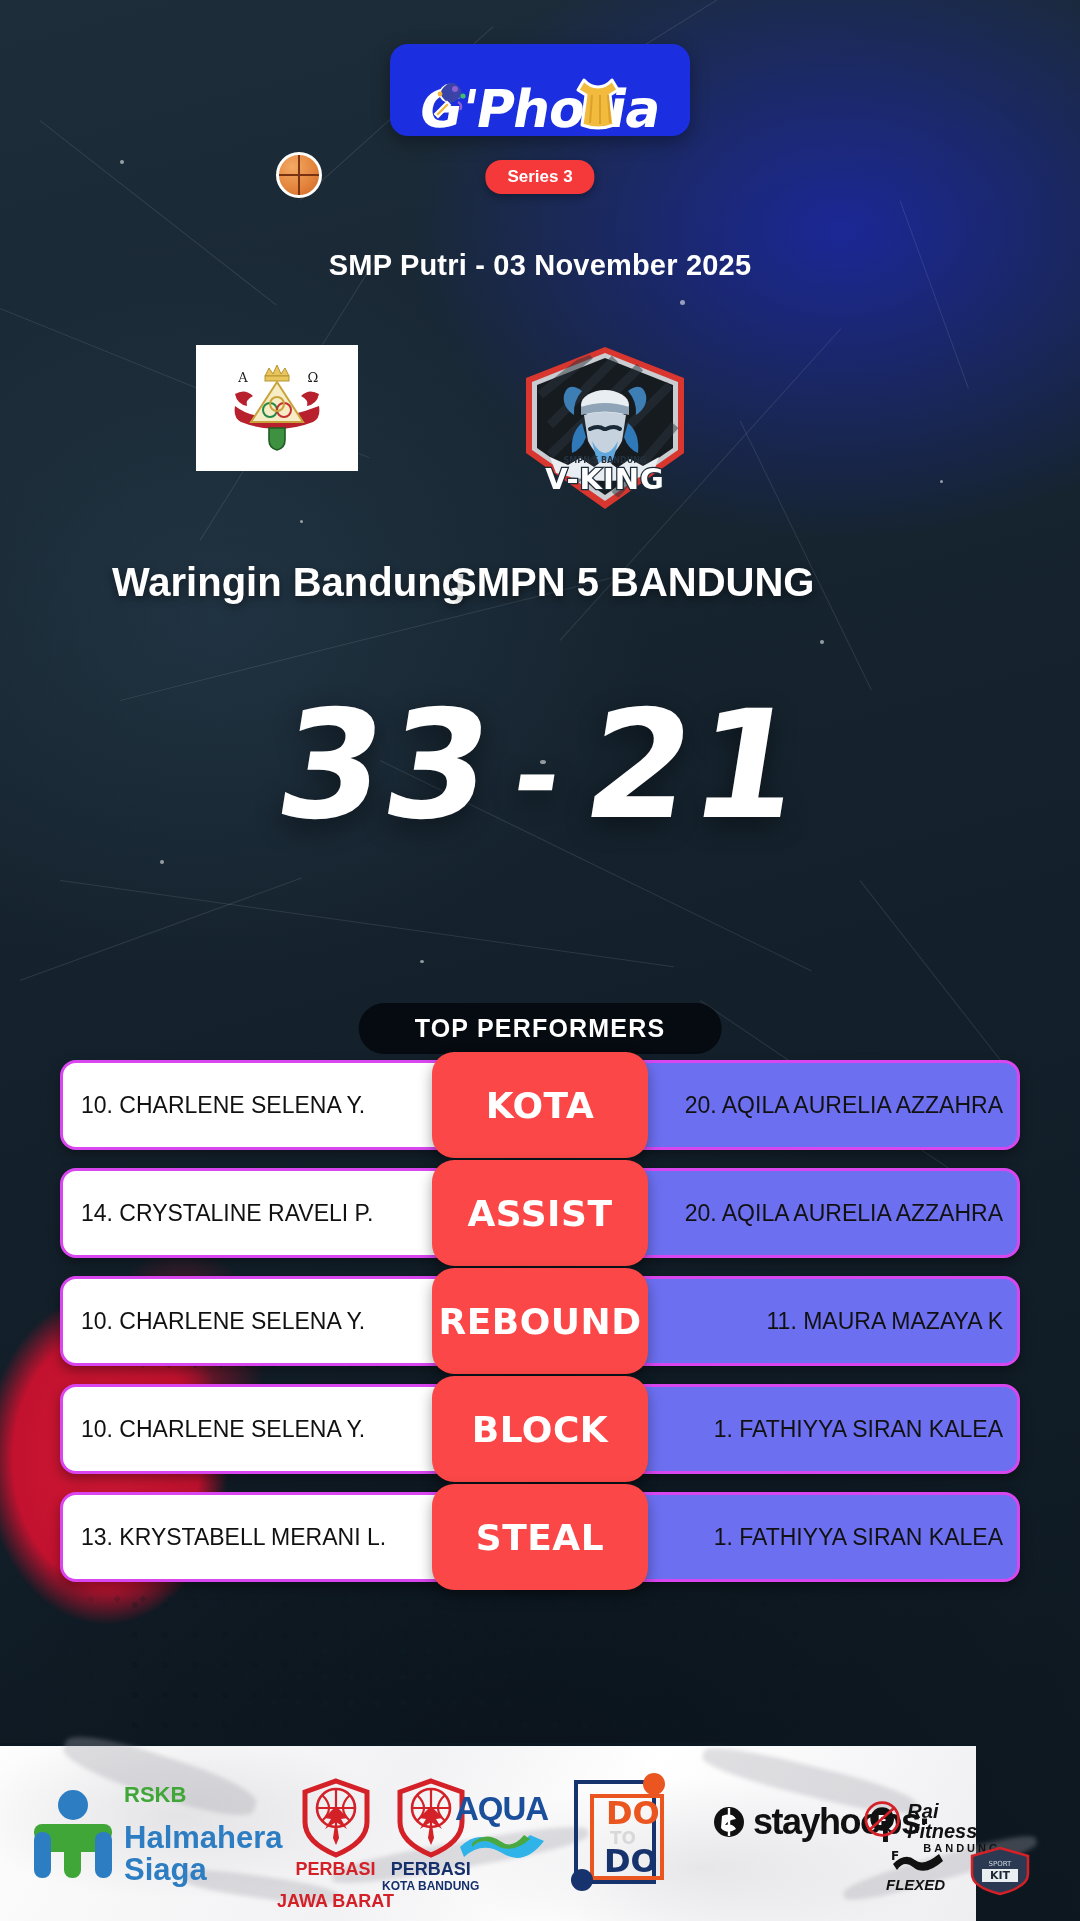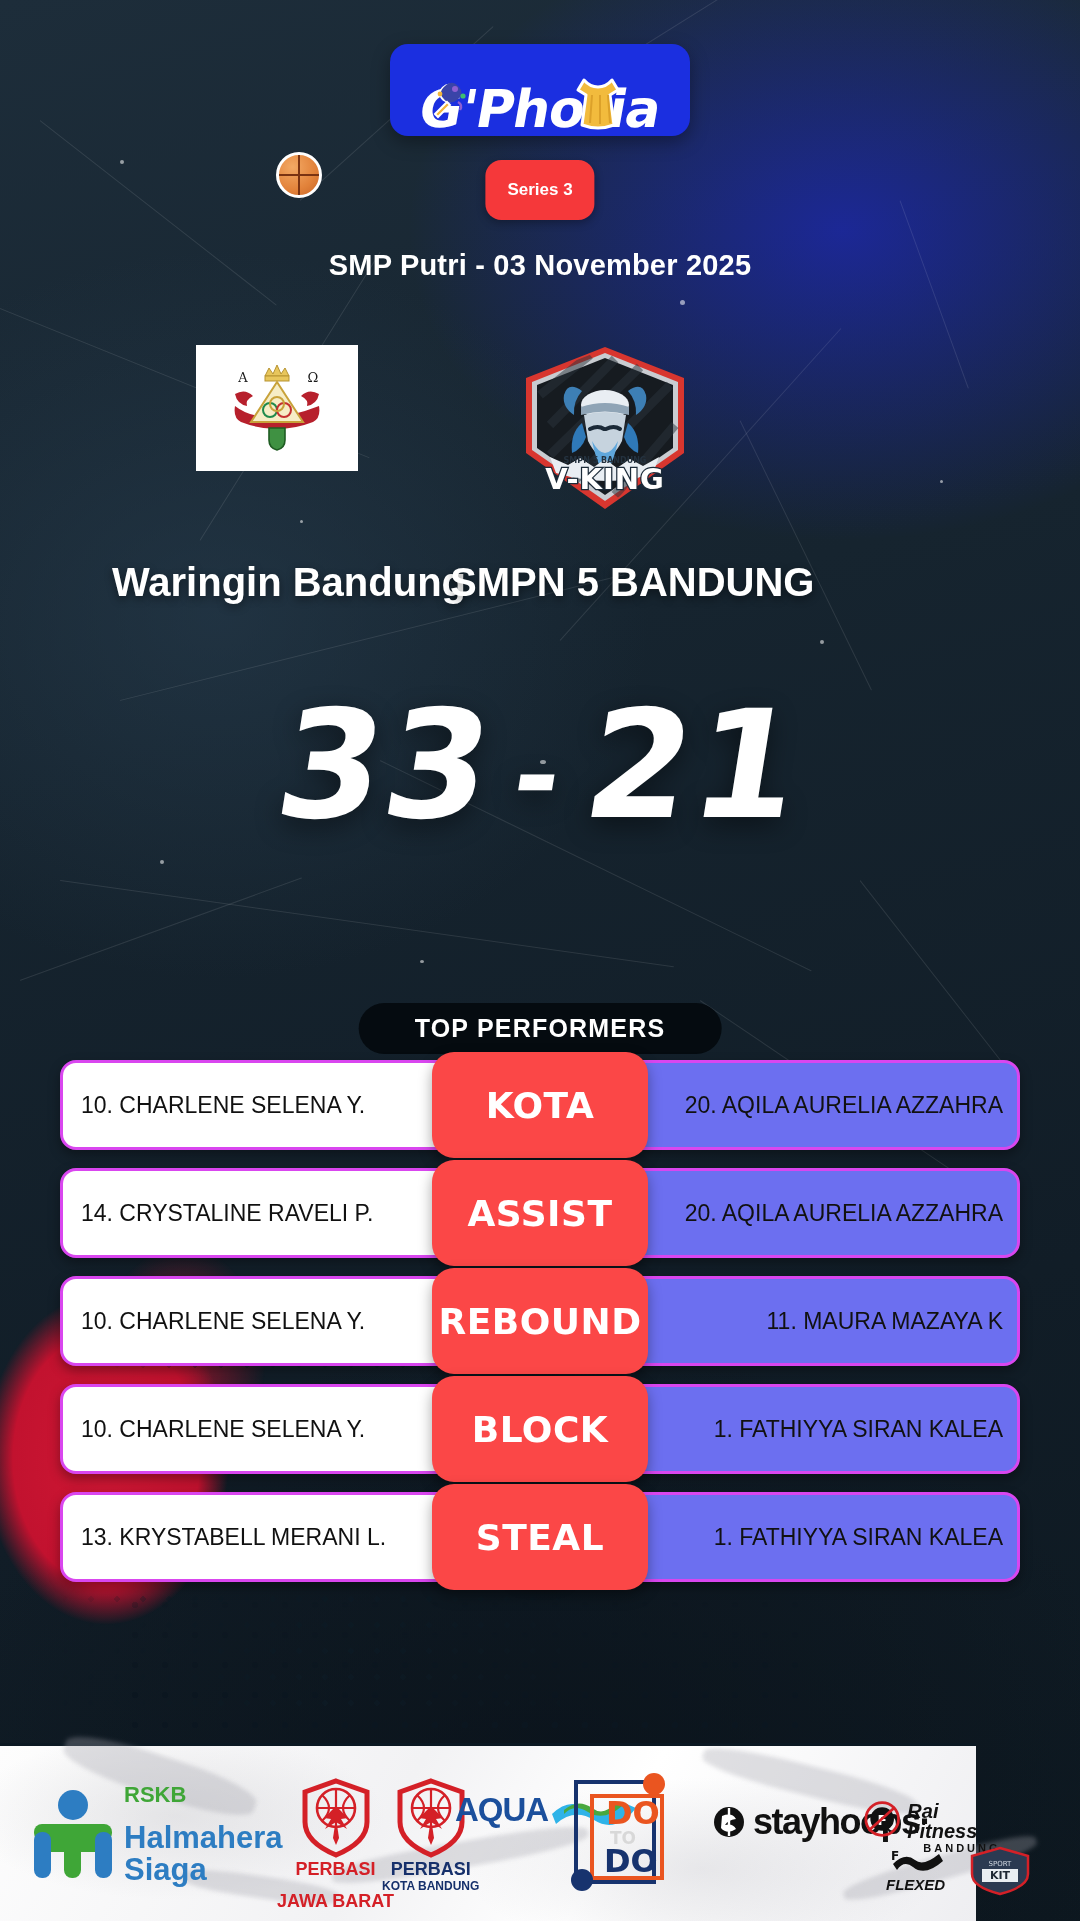--- a/index.html
+++ b/index.html
@@ -66,21 +66,21 @@
   .ball:before,.ball:after{content:"";position:absolute;background:#7a3312;}
   .ball:before{left:50%;top:0;width:2px;height:100%;margin-left:-1px;}
   .ball:after{top:50%;left:0;height:2px;width:100%;margin-top:-1px;}
   .pom{
     position:absolute; left:570px; top:30px; width:56px; height:62px;
   }
   .pom2{ position:absolute; left:425px; top:36px; width:44px; height:46px; }
   .series-badge{
     position:absolute; left:50%; transform:translateX(-50%); top:116px;
     background:#f5383a; color:#fff; font-size:17px; font-weight:700;
-    padding:20px 22px; border-radius:16px; white-space:nowrap;
+    padding:7px 22px; border-radius:16px; white-space:nowrap;
     box-shadow:0 3px 8px rgba(0,0,0,.3);
   }
 
   
   .date-line{
     position:absolute; left:0; right:0; top:249px; text-align:center;
     color:#fff; font-size:29px; font-weight:700; letter-spacing:.2px;
   }
 
   
@@ -374,21 +374,21 @@
       <path d="M36 11 V49 M17 30 H55 M22 17 q14 13 0 26 M50 17 q-14 13 0 26" stroke="#d42027" stroke-width="2.2" fill="none"></path>
       <path d="M36 28 l12 12 -7 1 6 10 -11 -7 -11 7 6 -10 -7 -1z" fill="#d42027"></path>
       <path d="M36 40 l3 20 -3 7 -3 -7z" fill="#d42027"></path>
     </svg>
     <div style="text-align:center; margin-top:2px;">
       <div class="sp-text" style="color:#16306b; font-size:18px;">PERBASI</div>
       <div class="sp-text" style="color:#16306b; font-size:12px; margin-top:2px;">KOTA BANDUNG</div>
     </div>
   </div>
 
-  <div class="sp" style="left:455px; top:46px; flex-direction:row;">
+  <div class="sp" style="left:455px; top:46px; flex-direction:column;">
     <div class="sp-text" style="color:#1b4f9c; font-size:33px; letter-spacing:-1px;">AQUA</div>
     <svg width="92" height="34" viewBox="0 0 92 34">
       <path d="M4 22 q18 -18 36 -4 q16 12 34 -8 l14 6 q-20 26 -42 12 q-20 -12 -38 4z" fill="#2fb3e8"></path>
       <path d="M16 18 q14 -12 28 -2 q12 9 24 -6 l6 4 q-18 16 -34 6 q-14 -9 -24 2z" fill="#49a83f"></path>
     </svg>
   </div>
 
   <div class="sp" style="left:562px; top:22px;">
     <svg width="112" height="130" viewBox="0 0 112 130">
       <rect x="14" y="14" width="78" height="100" fill="none" stroke="#17336e" stroke-width="4"></rect>

